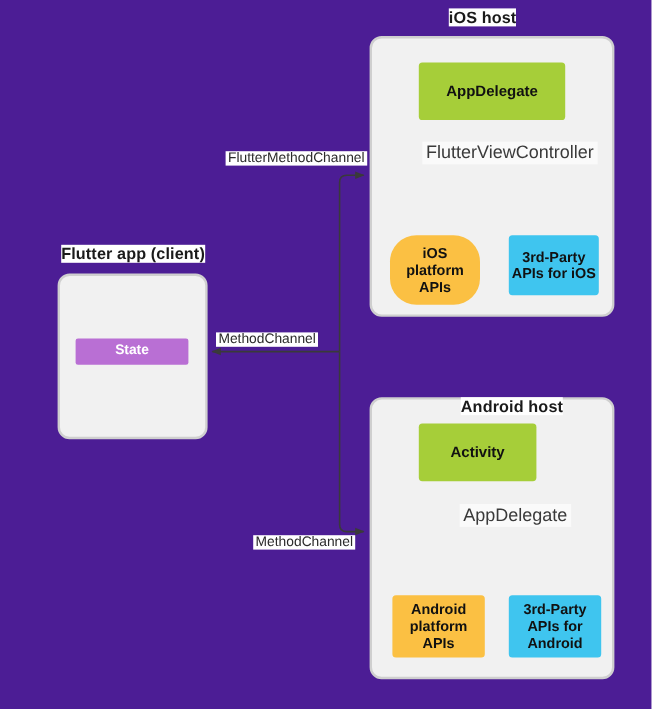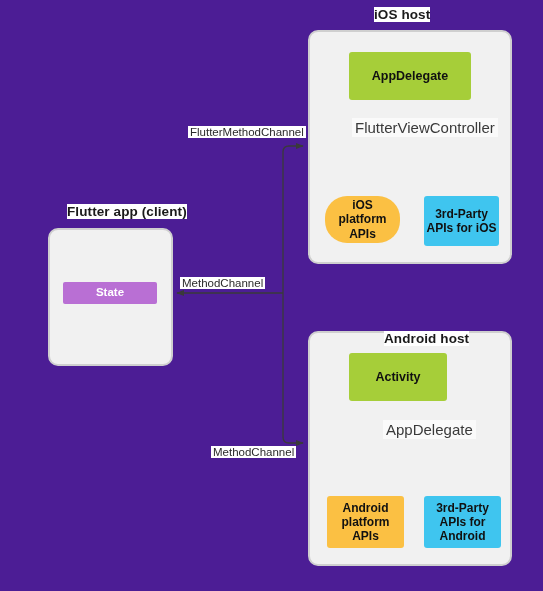--- a/index.html
+++ b/index.html
@@ -35,21 +35,21 @@
     position: absolute;
     font-size: 13.5px;
     font-weight: bold;
     color: #1a1a1a;
     background: #ffffff;
     white-space: nowrap;
     letter-spacing: 0.1px;
   }
   #ios-title     { left: 374px; top: 7px;   }
   #android-title { left: 384px; top: 308px; margin-top: 23px; }
-  #flutter-title { left: 67px;  top: 204px; }
+  #flutter-title { left: 51px;  top: 204px; }
 
   
   .node {
     position: absolute;
     box-sizing: border-box;
     display: flex;
     align-items: center;
     justify-content: center;
     text-align: center;
     font-weight: bold;
@@ -61,21 +61,21 @@
   .node.orange { background: #fbc043; font-size: 12px; }
   .node.blue   { background: #3fc5ef; font-size: 12px; }
   .node.purple {
     background: #b96fd4;
     color: #ffffff;
     font-size: 11.5px;
     border-radius: 2px;
   }
 
   #node-appdelegate { left: 349px; top: 52px;  width: 122px; height: 48px; }
-  #node-ios-api     { left: 325px; top: 196px; width: 75px;  height: 47px; border-radius: 22px; }
+  #node-ios-api     { left: 325px; top: 196px; width: 75px;  height: 58px; border-radius: 22px; }
   #node-ios-3rd     { left: 424px; top: 196px; width: 75px;  height: 50px; }
   #node-activity    { left: 349px; top: 353px; width: 98px; height: 48px; }
   #node-android-api { left: 327px; top: 496px; width: 77px;  height: 52px; }
   #node-android-3rd { left: 424px; top: 496px; width: 77px;  height: 52px; }
   #node-state       { left: 63px;  top: 282px; width: 94px;  height: 22px; }
 
   
   .inline-label {
     position: absolute;
     font-size: 15px;

